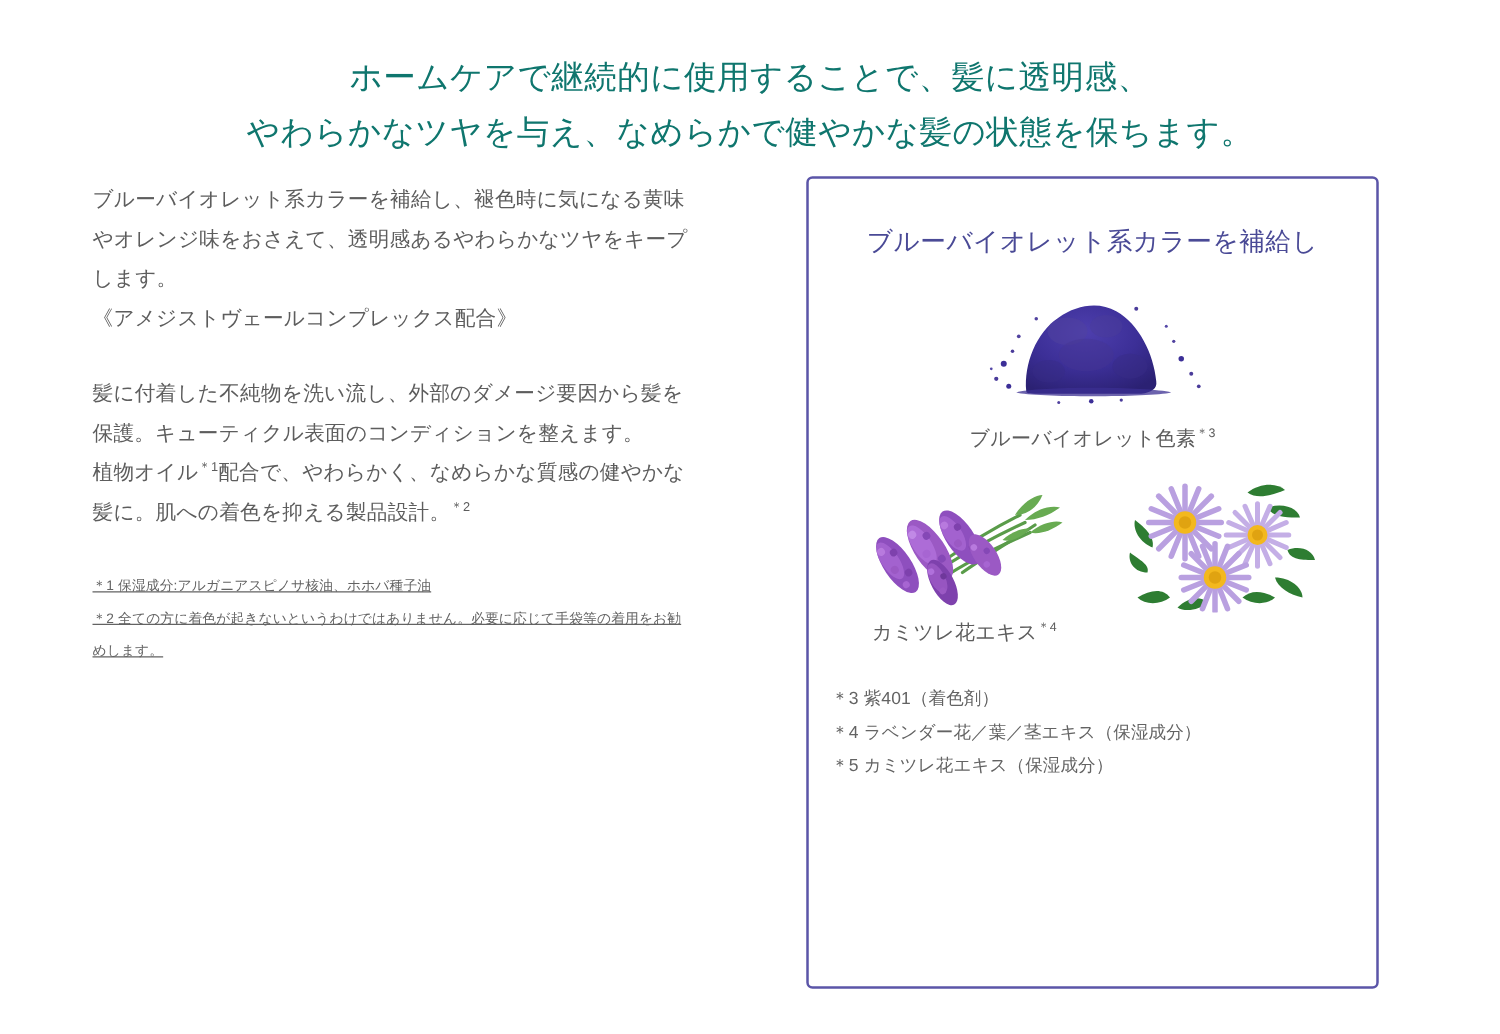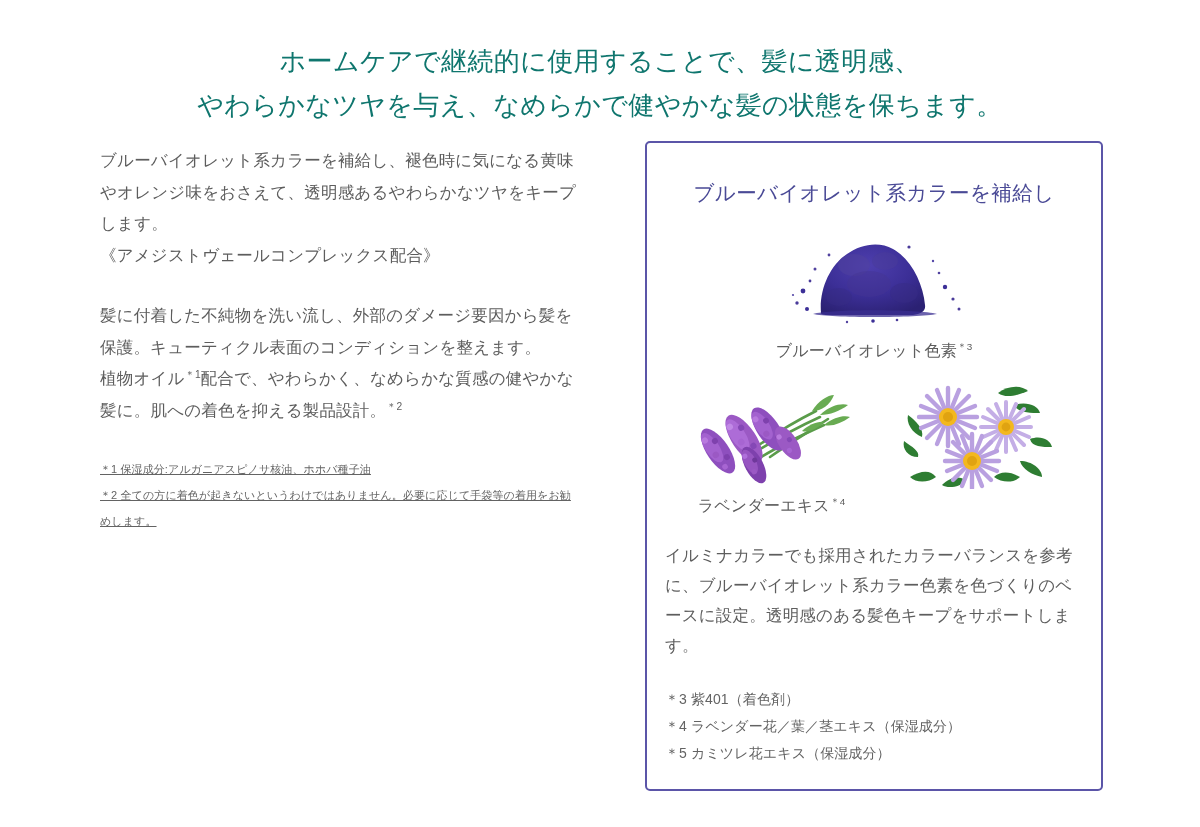--- a/index.html
+++ b/index.html
@@ -28,21 +28,21 @@
     font-size: 26px;
     line-height: 44px;
     letter-spacing: 0.4px;
     font-weight: 400;
     white-space: pre-line;
   }
 
   
   #left-column {
     position: absolute;
-    left: 100px;
+    left: 74px;
     top: 145px;
     width: 482px;
   }
   .body-para {
     font-size: 16.5px;
     line-height: 31.5px;
     color: #5d5d5d;
     letter-spacing: 0.2px;
     margin: 0;
     white-space: pre-line;
@@ -257,21 +257,21 @@
             </g>
             <g transform="translate(96,62) rotate(-34)">
               <ellipse cx="0" cy="0" rx="9" ry="19" fill="#9b59c4"></ellipse>
               <circle cx="-4" cy="-10" r="2.6" fill="#b87ade"></circle>
               <circle cx="3" cy="-2" r="2.5" fill="#8548b6"></circle>
               <circle cx="-3" cy="7" r="2.6" fill="#a765d2"></circle>
             </g>
           </g>
         </svg>
       </div>
-      <span class="caption"><span>ラベンダーエキス</span><sup class="mark">＊4</sup></span>
+      <span class="caption"><span>カミツレ花エキス</span><sup class="mark">＊4</sup></span>
     </div>
 
     <div class="ingredient">
       <div class="art">
         <svg width="150" height="112" viewBox="0 0 150 112" aria-hidden="true">
 
           <g fill="#2e7d32">
             <path d="M96 16 C106 8 120 8 126 14 C116 18 104 22 96 16 Z"></path>
             <path d="M112 28 C124 24 136 28 138 36 C128 36 116 36 112 28 Z"></path>
             <path d="M20 60 C10 56 4 46 6 38 C14 44 22 52 20 60 Z"></path>
@@ -349,18 +349,17 @@
                 <line x1="0" y1="0" x2="-10" y2="-25"></line>
             </g>
             <circle cx="0" cy="0" r="9" fill="#f3b81e"></circle>
             <circle cx="0" cy="0" r="5" fill="#e0a311"></circle>
           </g>
         </svg>
       </div>
     </div>
   </div>
 
-  <div id="panel-body">イルミナカラーでも採用されたカラーバランスを参考に、ブルーバイオレット系カラー色素を色づくりのベースに設定。透明感のある髪色キープをサポートします。</div>
 
   <div id="panel-footnotes">＊3 紫401（着色剤）
 ＊4 ラベンダー花／葉／茎エキス（保湿成分）
 ＊5 カミツレ花エキス（保湿成分）</div>
 </section>
 
 </body></html>

